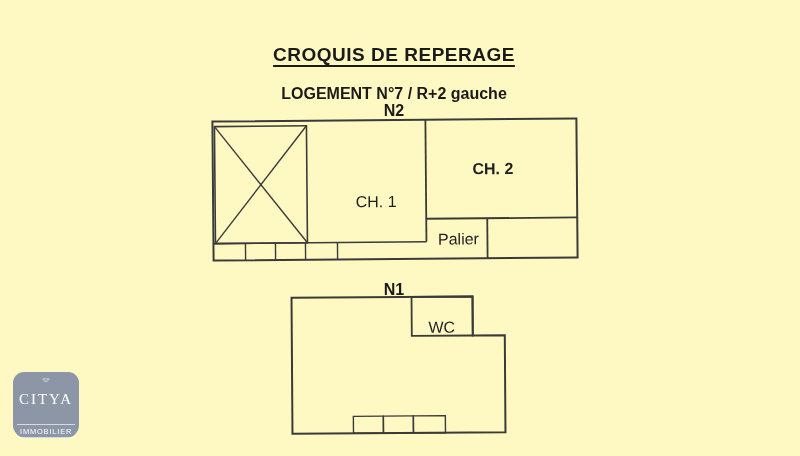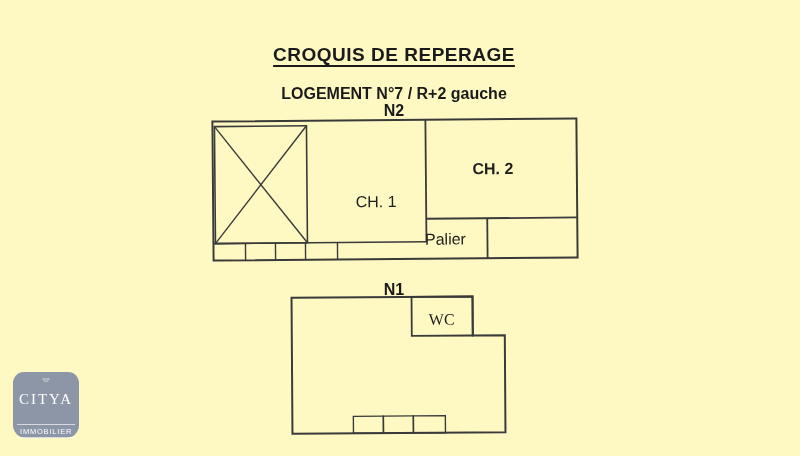--- a/index.html
+++ b/index.html
@@ -69,34 +69,34 @@
       <line x1="8" y1="130" x2="221" y2="130" stroke-width="1.6"></line>
       <line x1="40" y1="130" x2="40" y2="147" stroke-width="1.4"></line>
       <line x1="70" y1="130" x2="70" y2="147" stroke-width="1.4"></line>
       <line x1="100" y1="130" x2="100" y2="147" stroke-width="1.4"></line>
       <line x1="132" y1="130" x2="132" y2="147" stroke-width="1.4"></line>
       <line x1="221" y1="107" x2="372" y2="107" stroke-width="1.8"></line>
       <line x1="282" y1="107" x2="282" y2="147" stroke-width="1.8"></line>
     </svg>
     <div class="room-label" style="left:171px;top:70px;margin-top:20px;">CH. 1</div>
     <div class="room-label" style="left:288px;top:58px;font-weight:bold;">CH. 2</div>
-    <div class="room-label" style="left:240px;top:128px;">Palier</div>
+    <div class="room-label" style="left:253px;top:128px;">Palier</div>
   </div>
 
   <div class="floor-label n1">N1</div>
 
   <div class="plan n1">
     <svg width="230" height="150" viewBox="0 0 230 150">
       <polygon points="7,7 188,7 188,46 220,46 220,143 7,143" stroke-width="2"></polygon>
       <rect x="127" y="7" width="61" height="39" stroke-width="1.8"></rect>
       <rect x="68" y="126" width="30" height="17" stroke-width="1.4"></rect>
       <rect x="98" y="126" width="30" height="17" stroke-width="1.4"></rect>
       <rect x="128" y="126" width="32" height="17" stroke-width="1.4"></rect>
     </svg>
-    <div class="room-label" style="left:157px;top:30px;font-family:Liberation Serif, serif;">WC</div>
+    <div class="room-label" style="left:157px;top:38px;">WC</div>
   </div>
 
   <div class="logo-badge">
     <svg width="26" height="13" viewBox="0 0 26 13">
       <g stroke="#ffffff" stroke-width="1.1" fill="none">
         <line x1="2" y1="2" x2="24" y2="2"></line>
         <circle cx="4.5" cy="5" r="2.2"></circle>
         <circle cx="21.5" cy="5" r="2.2"></circle>
         <line x1="9" y1="4" x2="9" y2="11"></line>
         <line x1="13" y1="4" x2="13" y2="11"></line>

